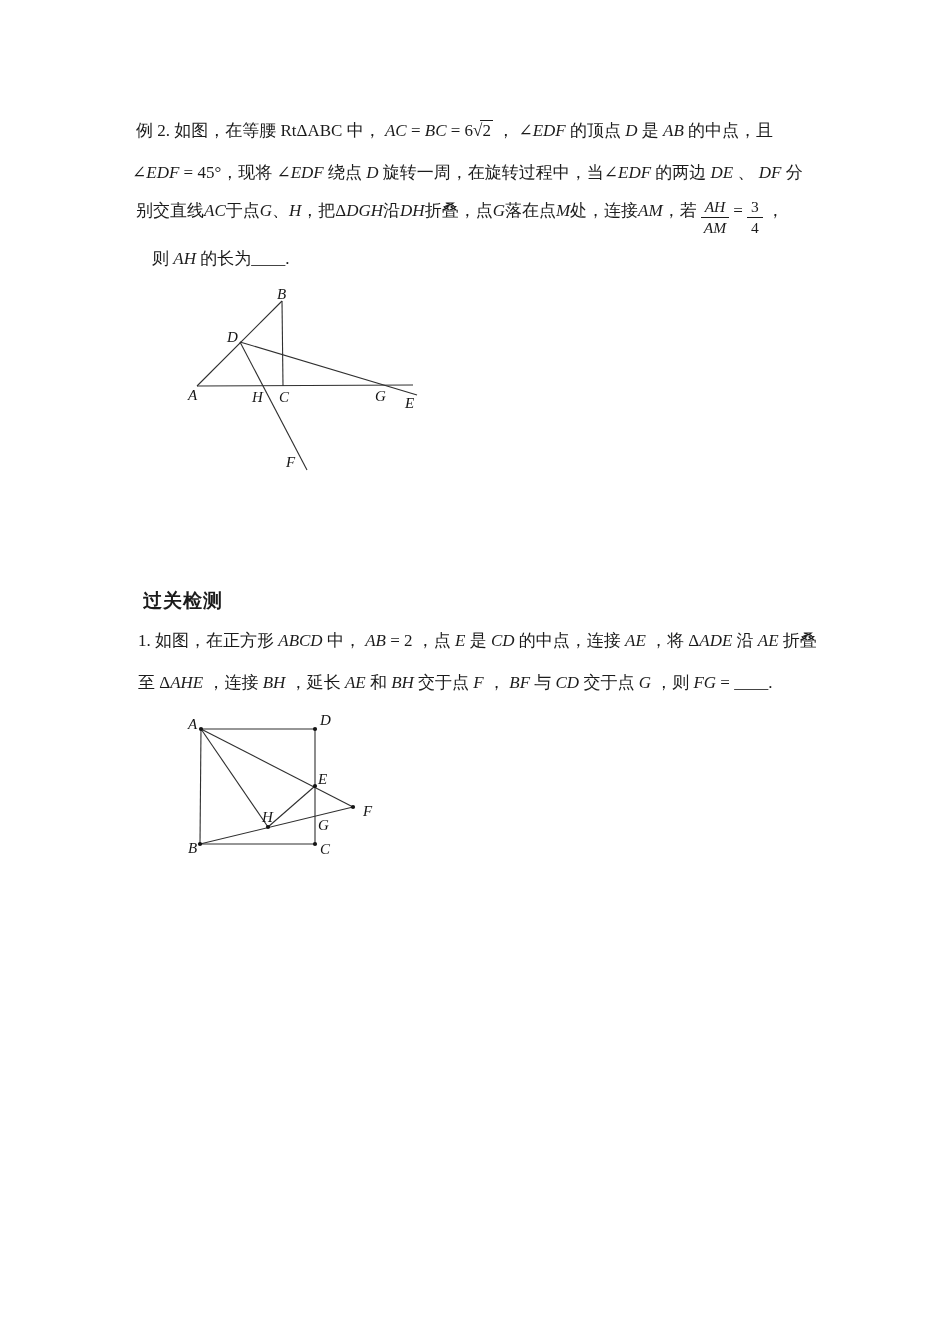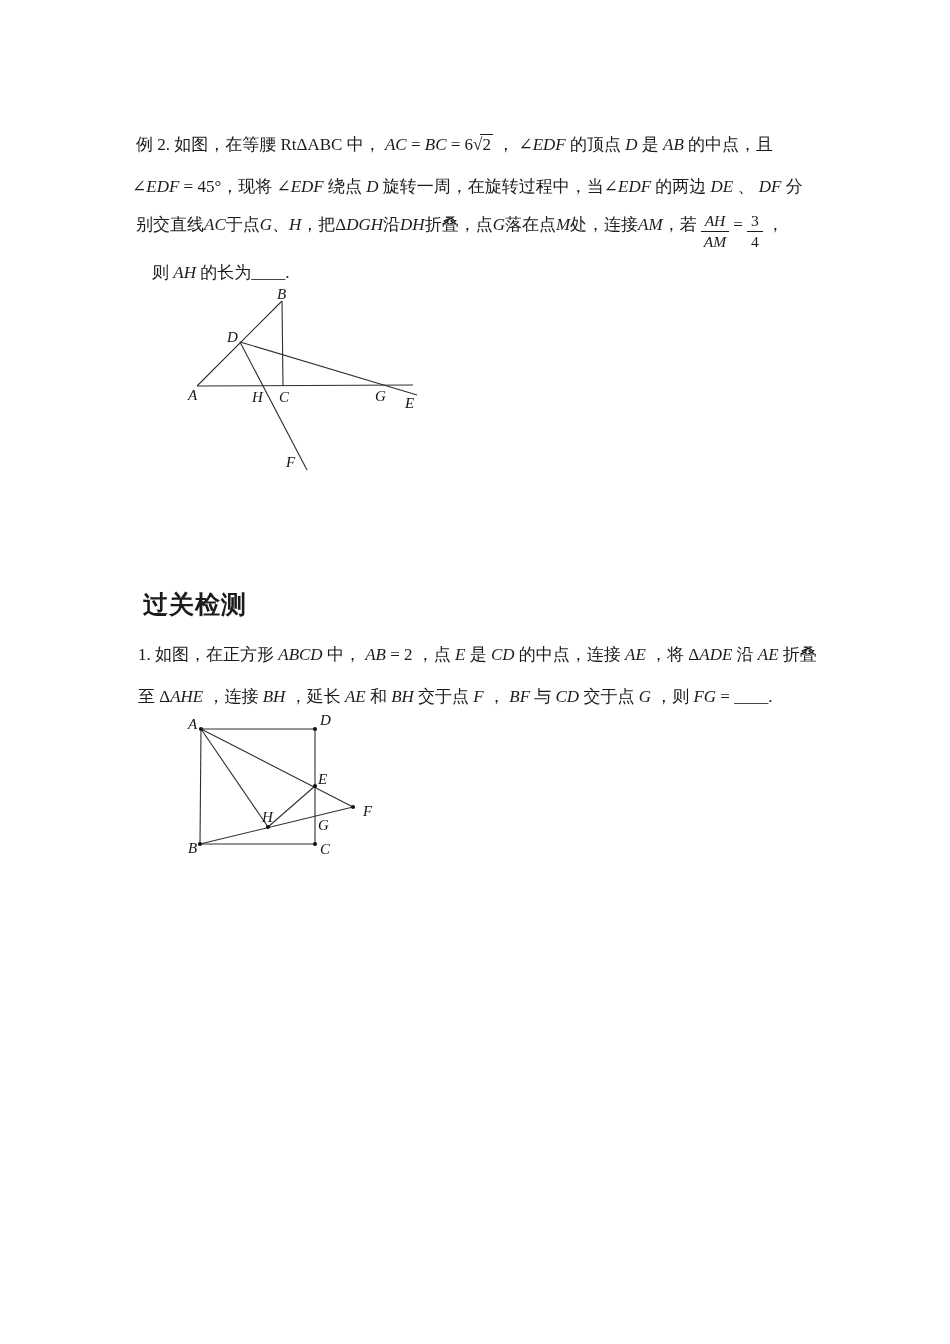--- a/index.html
+++ b/index.html
@@ -2,27 +2,27 @@
 <html><head>
 <meta charset="utf-8">
 <style>
   html,body{margin:0;padding:0;}
   body{
     width:950px;height:1344px;background:#ffffff;position:relative;
     font-family:"Liberation Serif","DejaVu Serif",serif;color:#1b1b1b;
     overflow:hidden;
   }
   .line{
-    position:absolute;font-size:17px;line-height:22px;white-space:nowrap;margin-top:14px;
+    position:absolute;font-size:17px;line-height:22px;white-space:nowrap;
   }
   .cn{font-style:normal;}
   .mi{font-style:italic;}
   .rm{font-style:normal;}
   .heading{
-    position:absolute;font-weight:bold;font-size:25px;letter-spacing:1px;
+    position:absolute;font-weight:bold;font-size:19px;letter-spacing:1px;
   }
   
   .frac{
     display:inline-block;vertical-align:middle;text-align:center;
     font-style:italic;font-size:15.5px;line-height:1.15;margin:0 4px;
     position:relative;top:-2px;
   }
   .frac.up{font-style:normal;}
   .frac .num{display:block;border-bottom:1.2px solid #1b1b1b;padding:0 4px 1px;}
   .frac .den{display:block;padding-top:1px;}

